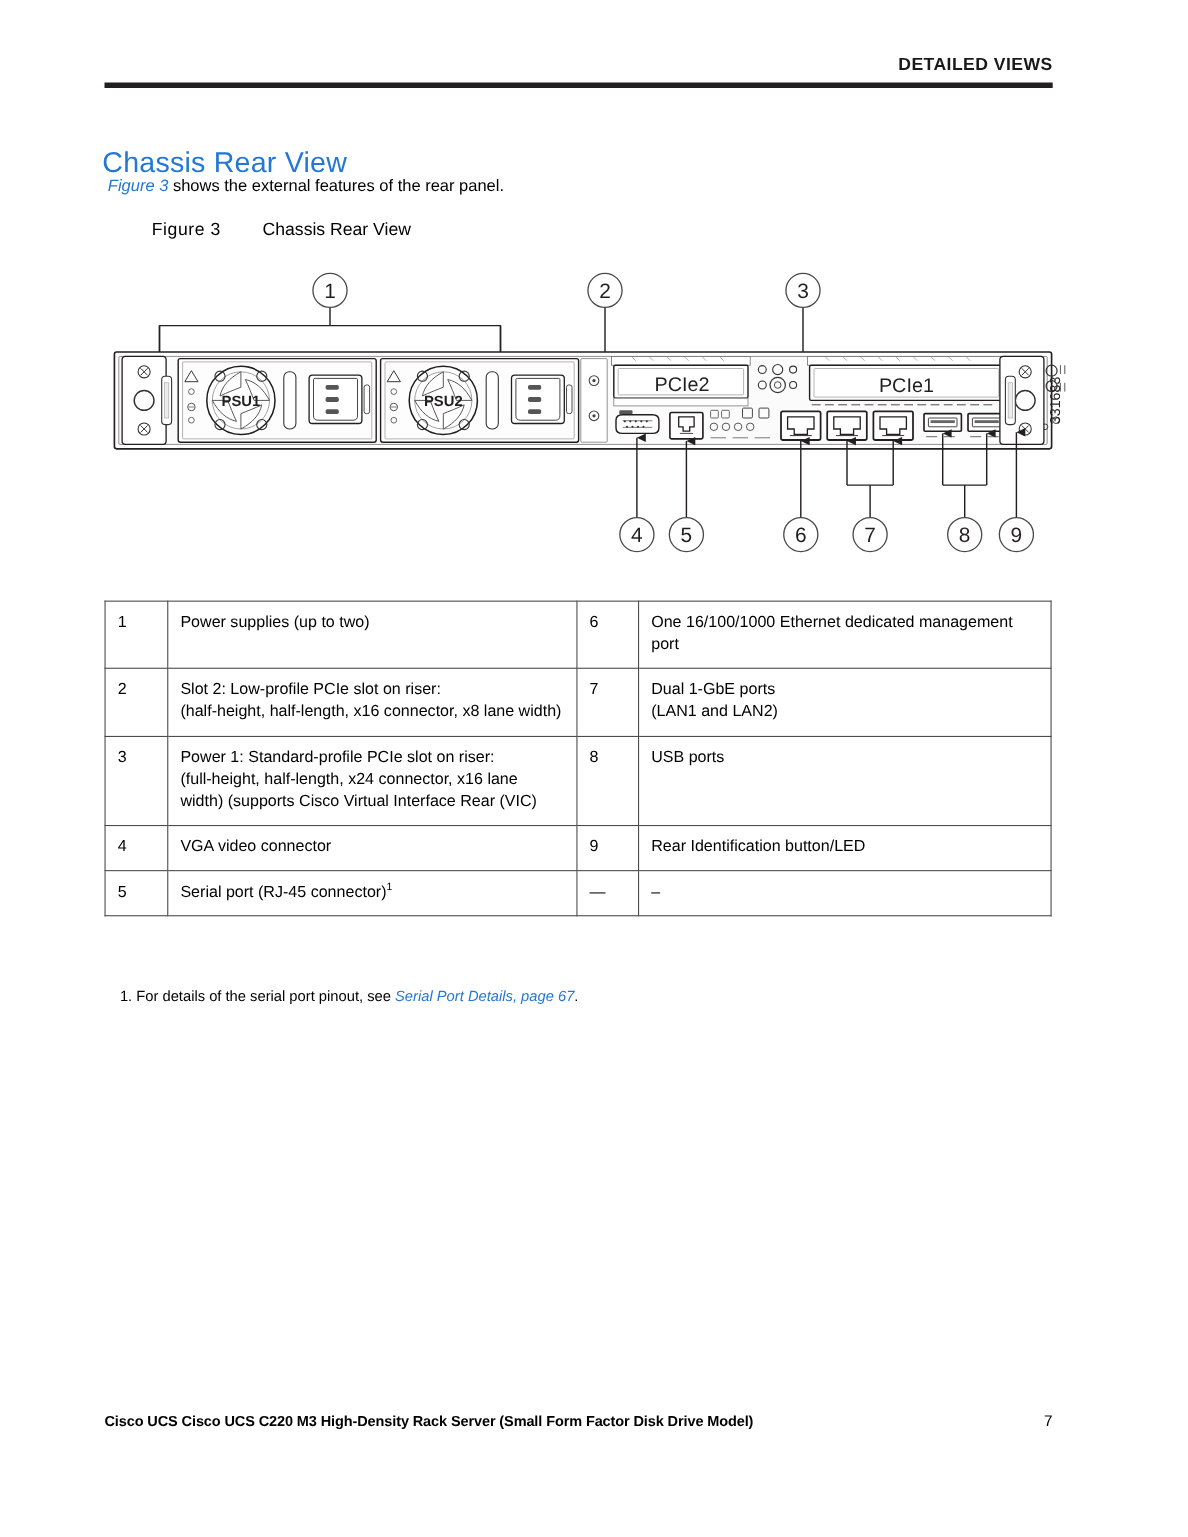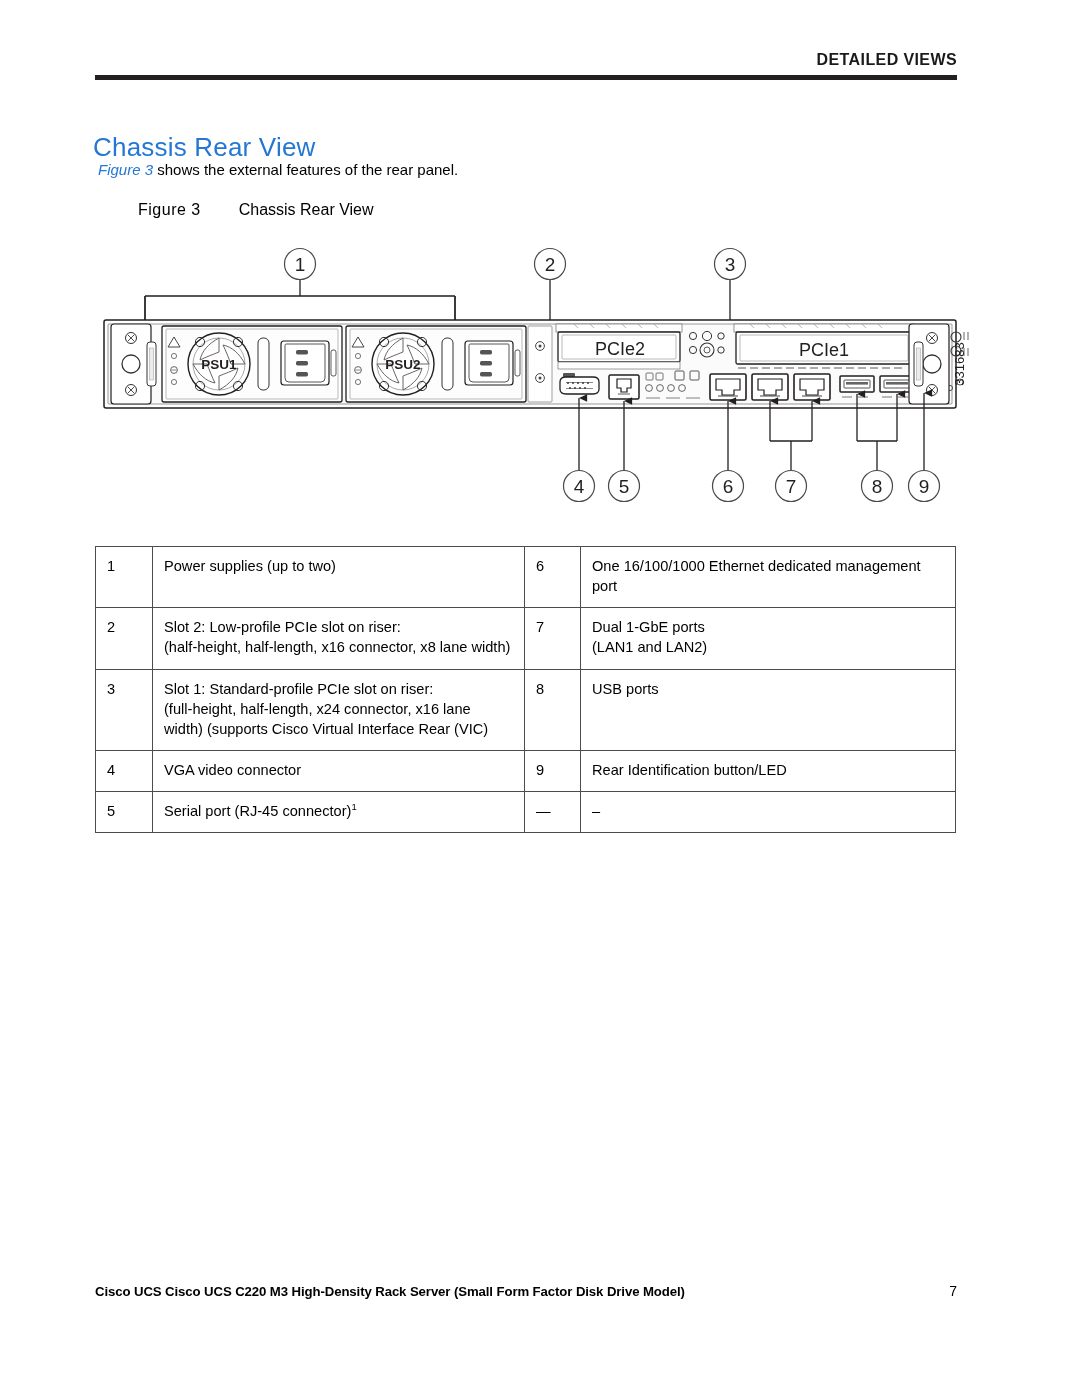--- a/index.html
+++ b/index.html
@@ -504,21 +504,21 @@
       </td>
       <td class="numcell">7</td>
       <td>
         <div>Dual 1-GbE ports</div>
         <div class="para2">(LAN1 and LAN2)</div>
       </td>
     </tr>
     <tr>
       <td class="numcell">3</td>
       <td>
-        <div>Slot 1: Standard-profile PCIe slot on riser:</div>
+        <div>Power 1: Standard-profile PCIe slot on riser:</div>
         <div class="para2">(full-height, half-length, x24 connector, x16 lane width) (supports Cisco Virtual Interface Rear (VIC)</div>
       </td>
       <td class="numcell">8</td>
       <td>
         <div>USB ports</div>
       </td>
     </tr>
     <tr>
       <td class="numcell">4</td>
       <td>
@@ -536,18 +536,19 @@
       </td>
       <td class="numcell">—</td>
       <td>
         <div>–</div>
       </td>
     </tr>
   </tbody>
 </table>
 
 <div id="notes-block">
+  <div id="notes-item"><span>1. For details of the serial port pinout, see </span><span class="xref">Serial Port Details, page 67</span><span>.</span></div>
 </div>
 
 <div id="footer-area">
   <div id="footer-text">Cisco UCS Cisco UCS C220 M3 High-Density Rack Server (Small Form Factor Disk Drive Model)</div>
   <div id="footer-page">7</div>
 </div>
 
 </body></html>

